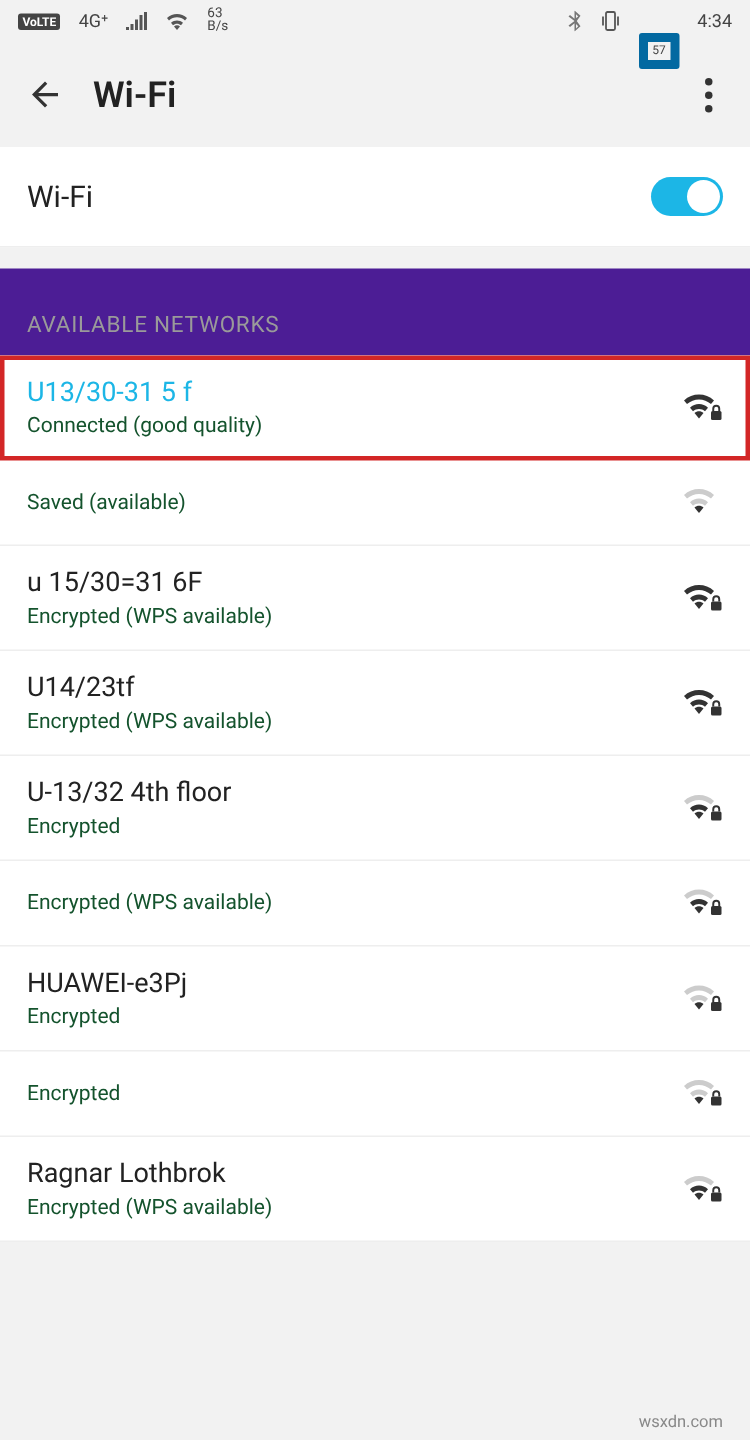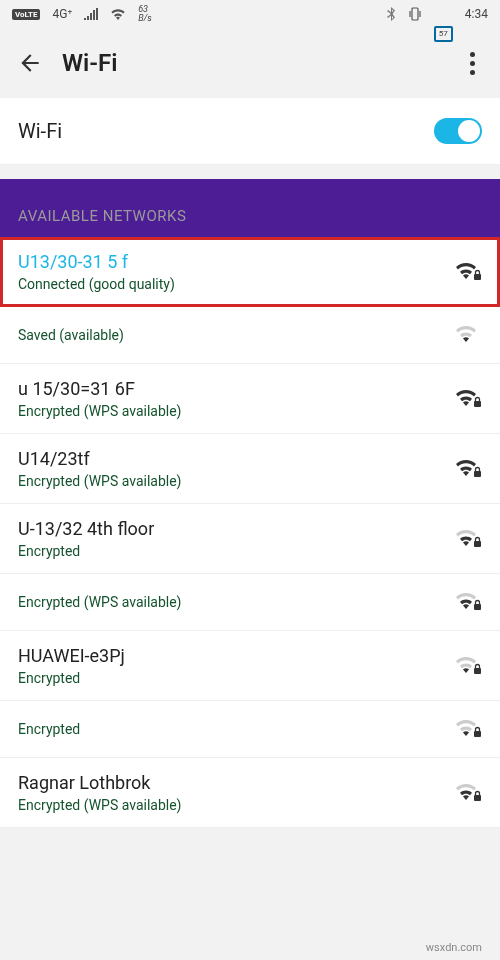--- a/index.html
+++ b/index.html
@@ -19,23 +19,23 @@
       justify-content: space-between;
       padding: 0 12px;
       font-size: 12px;
       color: #444;
     }
     .status-left, .status-right { display: flex; align-items: center; gap: 12px; }
     .status-left .volte {
       background: #444; color: #fff; font-size: 8px; font-weight: bold;
       padding: 1px 3px; border-radius: 2px;
     }
-    .status-left .rate { font-size: 9px; line-height: 1; font-style: italic; }
+    .status-left .rate { font-size: 9px; line-height: 1; }
     .status-right .batt {
-      display: inline-block; border: 2px solid #0369a1; border-radius: 2px;
+      display: inline-block; border: 6px solid #0369a1; border-radius: 2px;
       font-size: 8px; padding: 0 3px; line-height: 12px; margin-top: 39px;
     }
     .header {
       height: 70px;
       background: #f2f2f2;
       display: flex;
       align-items: center;
       padding: 0 16px;
     }
     .back-arrow { width: 28px; height: 28px; display: flex; align-items: center; justify-content: center; margin-right: 18px; }

